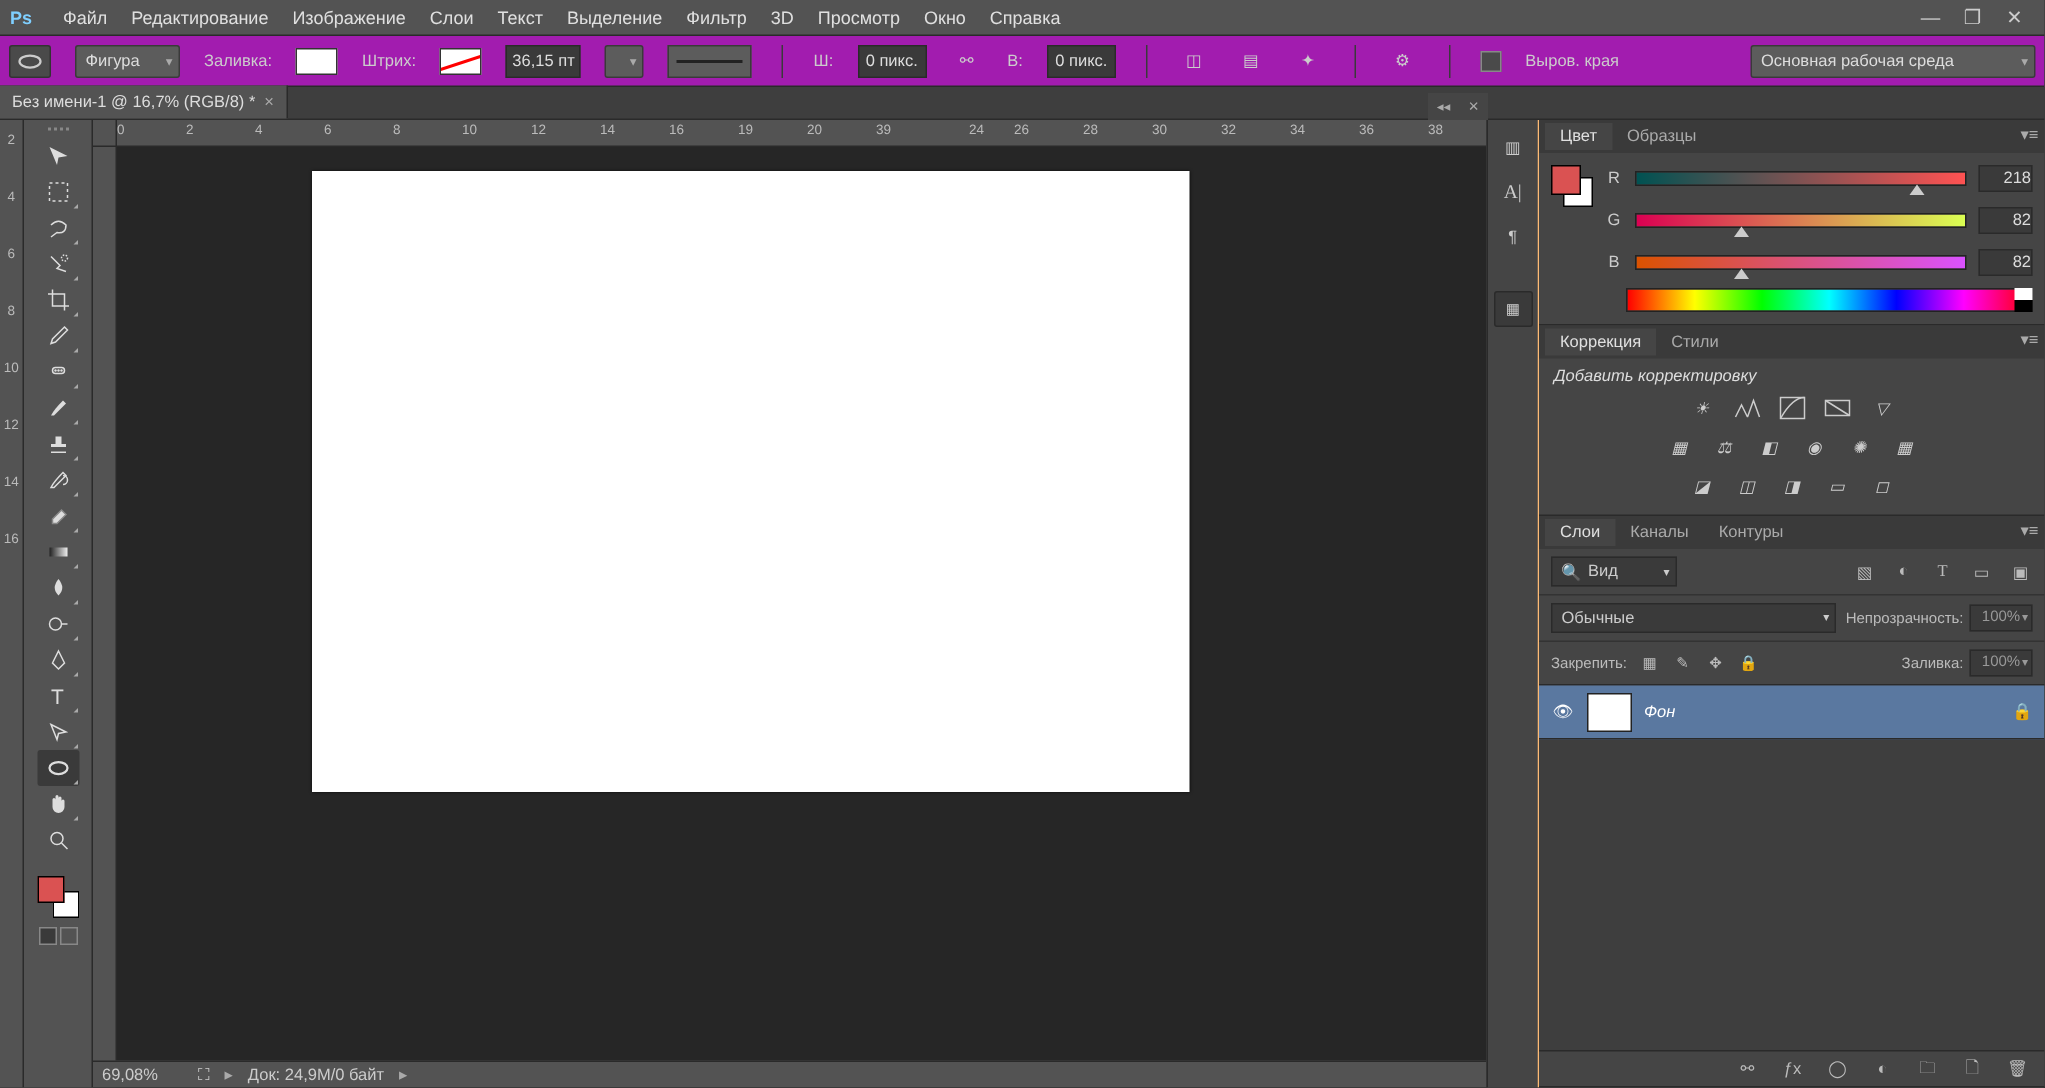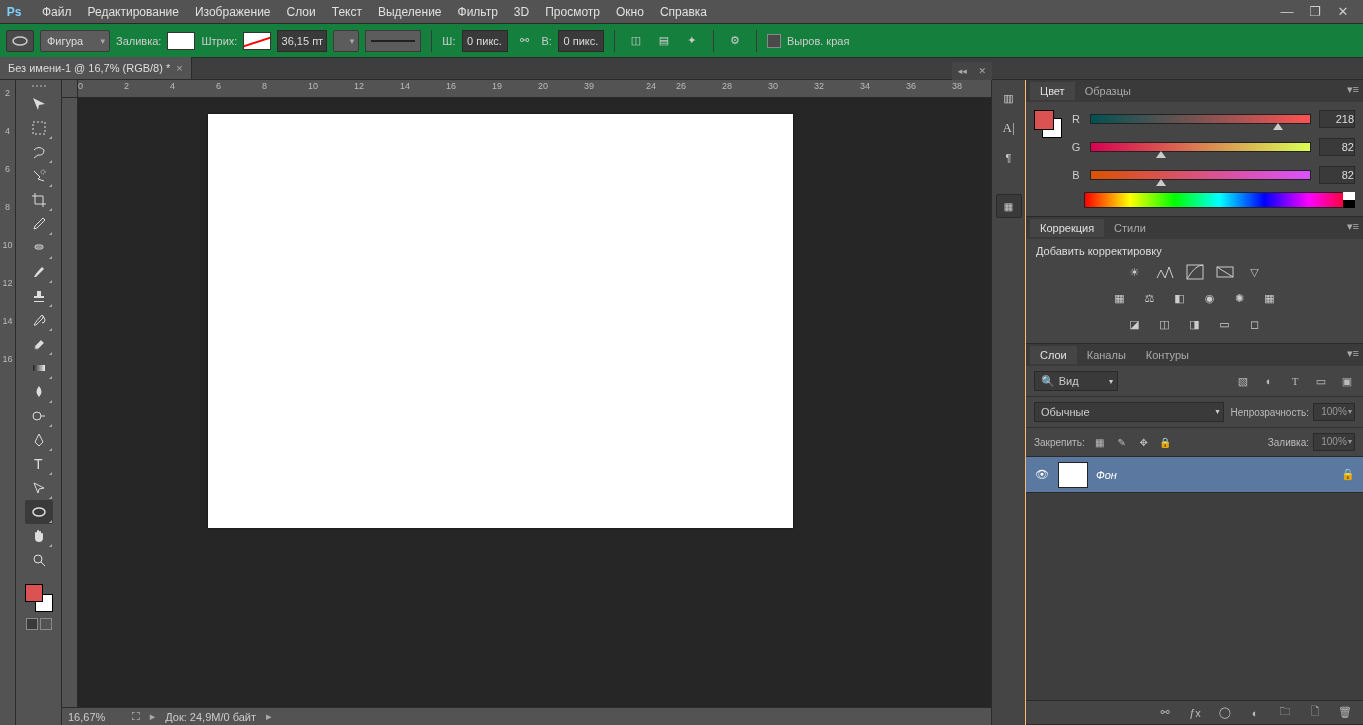--- a/index.html
+++ b/index.html
@@ -6,21 +6,21 @@
 body { background: #535353; color: #ccc; width: 1363px; height: 725px; overflow: hidden; position: relative; font-size: 11px; }
 
 
 .titlebar { height: 24px; background: #535353; display: flex; align-items: center; padding: 0 4px; border-bottom: 1px solid #2a2a2a; }
 .ps-logo { width: 20px; height: 16px; background: #535353; color: #7fcfff; font-weight: bold; font-size: 12px; display: inline-flex; align-items: center; justify-content: center; margin-right: 10px; font-family: Arial; }
 .menu-item { padding: 3px 8px; cursor: default; font-size: 12px; color: #e0e0e0; }
 .window-controls { margin-left: auto; display: flex; gap: 12px; padding-right: 8px; }
 .wc { width: 16px; height: 16px; display: inline-flex; align-items: center; justify-content: center; color: #ccc; font-size: 13px; }
 
 
-.optionsbar { height: 34px; background: #15803d; border-bottom: 1px solid #2a2a2a; display: flex; align-items: center; padding: 0 6px; gap: 6px; }
+.optionsbar { height: 34px; background: #a21caf; border-bottom: 1px solid #2a2a2a; display: flex; align-items: center; padding: 0 6px; gap: 16px; }
 .opt-tool-icon { width: 28px; height: 22px; border: 1px solid #333; border-radius: 2px; background: #4a4a4a; display: flex; align-items: center; justify-content: center; }
 .opt-tool-icon svg { width: 18px; height: 12px; }
 .opt-dd { height: 22px; background: #5c5c5c; border: 1px solid #3a3a3a; border-radius: 2px; display: flex; align-items: center; padding: 0 18px 0 6px; position: relative; font-size: 11px; color: #ddd; }
 .opt-dd::after { content: "▾"; position: absolute; right: 4px; font-size: 9px; color: #aaa; }
 .opt-label { font-size: 11px; color: #ccc; }
 .opt-swatch { width: 28px; height: 18px; background: #fff; border: 1px solid #333; }
 .opt-stroke-swatch { width: 28px; height: 18px; border: 1px solid #333; background: #fff; position: relative; overflow: hidden; }
 .opt-stroke-swatch::before { content: ""; position: absolute; left: -4px; top: 7px; width: 40px; height: 2px; background: red; transform: rotate(-18deg); }
 .opt-num { width: 50px; height: 22px; background: #3a3a3a; border: 1px solid #2a2a2a; color: #ddd; font-size: 11px; text-align: center; line-height: 20px; }
 .opt-dd-small { width: 22px; }
@@ -96,21 +96,21 @@
 .slider-row label { width: 12px; text-align: center; font-size: 11px; color: #ccc; }
 .slider-track { flex: 1; height: 10px; position: relative; }
 .slider-track .grad { height: 10px; border: 1px solid #222; }
 .slider-track .thumb { position: absolute; top: 9px; width: 0; height: 0; border-left: 5px solid transparent; border-right: 5px solid transparent; border-bottom: 7px solid #ccc; transform: translateX(-5px); }
 .slider-val { width: 36px; height: 18px; background: #3a3a3a; border: 1px solid #2a2a2a; text-align: right; line-height: 16px; font-size: 11px; color: #ddd; }
 .color-ramp { height: 16px; margin: 0 8px 8px 58px; background: linear-gradient(to right, red, yellow, lime, cyan, blue, magenta, red); border: 1px solid #222; position: relative; }
 .color-ramp::before { content:""; position:absolute; right:-1px; top:-1px; width:12px; height:8px; background:#fff; }
 .color-ramp::after { content:""; position:absolute; right:-1px; bottom:-1px; width:12px; height:8px; background:#000; }
 
 
-.adjust-body { padding: 6px 10px 10px; }
+.adjust-body { padding: 6px 10px 10px; font-style: italic; }
 .adjust-label { font-size: 11px; color: #ddd; margin-bottom: 6px; display: block; }
 .adjust-rows { display: flex; flex-direction: column; gap: 8px; align-items: center; }
 .adjust-row { display: flex; gap: 10px; }
 .adjust-icon { width: 20px; height: 18px; display: flex; align-items: center; justify-content: center; color: #ccc; }
 .adjust-icon svg { width: 18px; height: 16px; }
 
 
 .layers-body { display: flex; flex-direction: column; }
 .layers-toolbar1 { display: flex; align-items: center; padding: 5px 8px; gap: 8px; }
 .layers-kind-dd { flex: none; width: 84px; height: 20px; background: #3a3a3a; border: 1px solid #2a2a2a; display: flex; align-items: center; padding: 0 6px; gap: 4px; font-size: 11px; color: #ccc; position: relative; }
@@ -183,20 +183,21 @@
   <div class="opt-num" style="width:46px">0 пикс.</div>
   <div class="opt-sep"></div>
   <span class="opt-icon">◫</span>
   <span class="opt-icon">▤</span>
   <span class="opt-icon">✦</span>
   <div class="opt-sep"></div>
   <span class="opt-icon">⚙</span>
   <div class="opt-sep"></div>
   <span class="opt-checkbox"></span>
   <span class="opt-label">Выров. края</span>
+  <div class="opt-dd workspace-dd">Основная рабочая среда</div>
 </div>
 
 <div class="doctab-bar">
   <div class="doctab">
     <span>Без имени-1 @ 16,7% (RGB/8) *</span>
     <span class="doctab-close">×</span>
   </div>
 </div>
 
 <div class="main">
@@ -367,21 +368,21 @@
           <span style="left: 782px;">34</span>
           <span style="left: 828px;">36</span>
           <span style="left: 874px;">38</span>
         </div>
     </div>
     <div class="vruler"></div>
     <div class="canvas-viewport">
       <div class="canvas-page"></div>
     </div>
     <div class="statusbar">
-      <span class="zoom">16,67%</span>
+      <span class="zoom">69,08%</span>
       <span>⛶</span>
       <span class="arrow">▸</span>
       <span>Док: 24,9M/0 байт</span>
       <span class="arrow">▸</span>
     </div>
   </div>
 
   <div class="mini-dock">
     <div class="collapse-tab">
         <span>◂◂</span>

